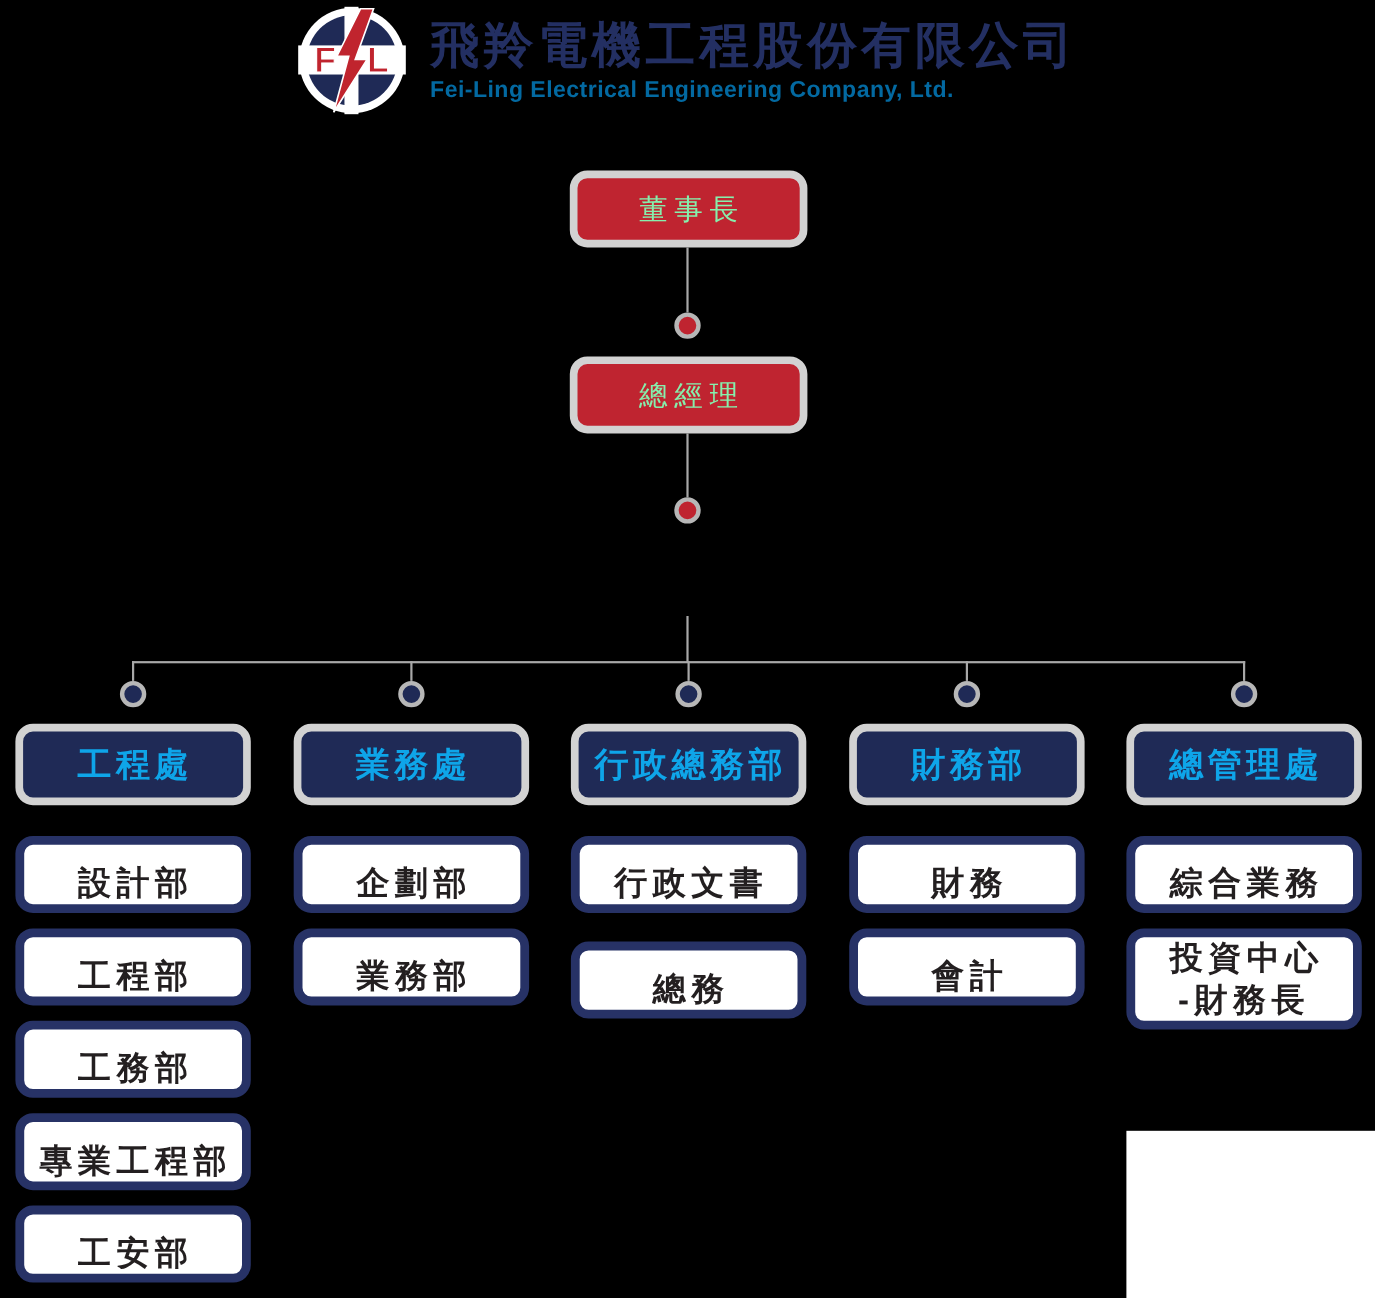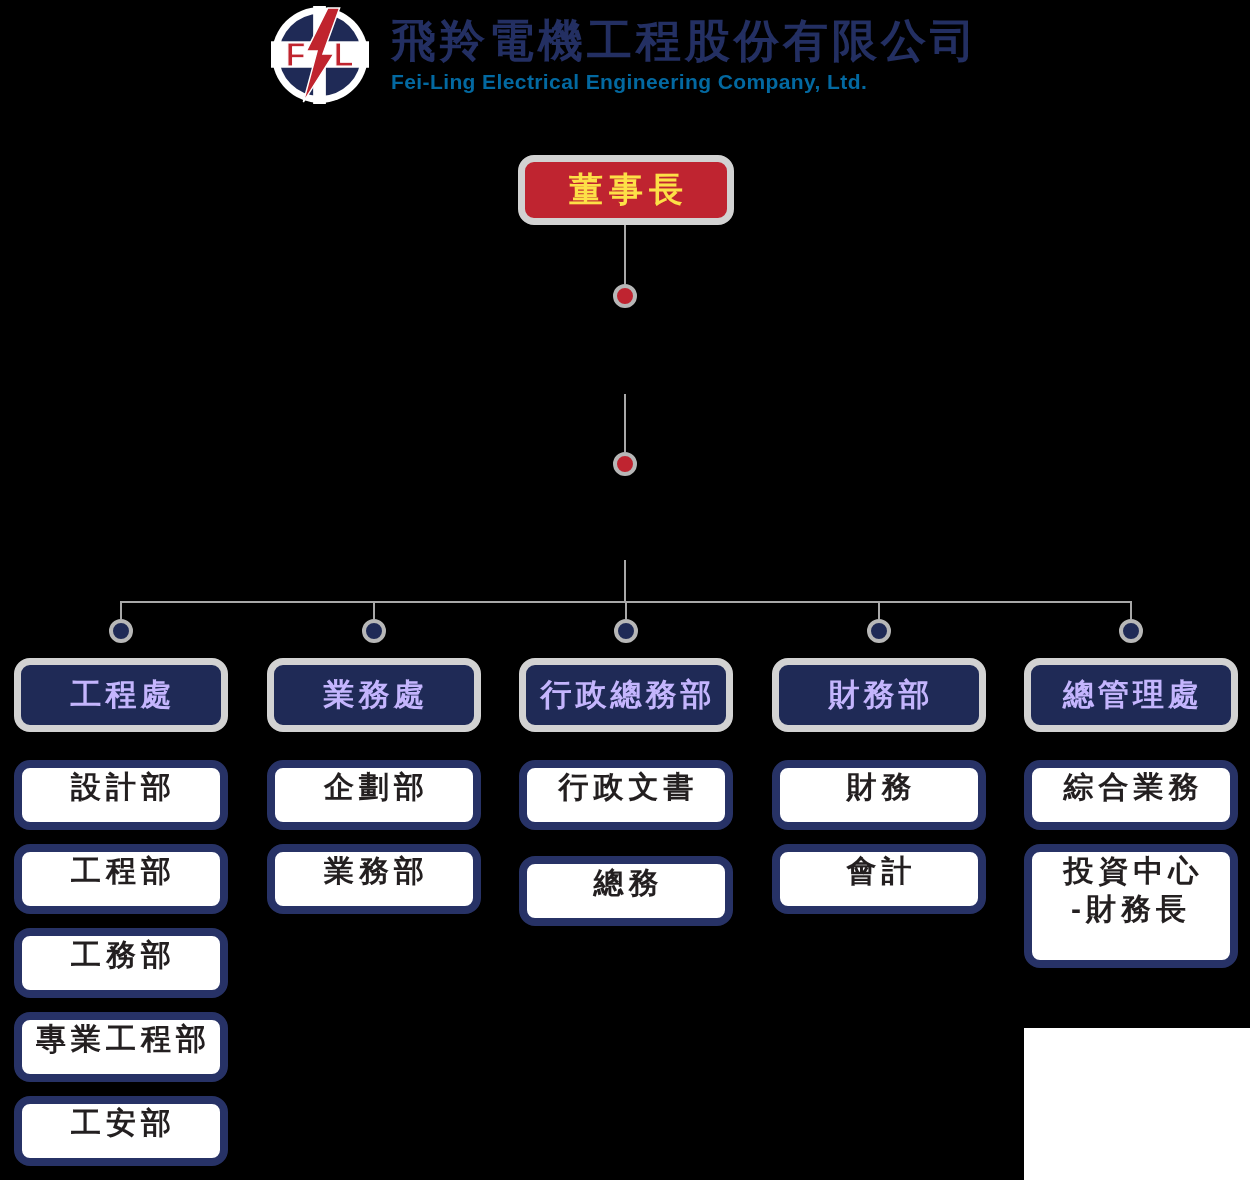--- a/index.html
+++ b/index.html
@@ -13,38 +13,38 @@
   .brand-text{margin-top:10px;}
   .title-zh{font-size:45px;font-weight:700;letter-spacing:4px;color:#232f62;line-height:1.1;}
   .title-en{font-size:21px;font-weight:700;letter-spacing:0.4px;color:#0369a1;margin-top:4px;}
   
   .chain-box{
     position:absolute;left:518px;width:216px;height:70px;box-sizing:border-box;
     background:#bf2430;border:7px solid #d2d2d2;border-radius:16px;
     display:flex;align-items:center;justify-content:center;
     box-shadow:0 5px 8px rgba(0,0,0,.6);
   }
-  .chain-box span{color:#fde047;font-size:34px;font-weight:700;letter-spacing:6px;text-indent:6px;}
+  .chain-box span{color:#86efac;font-size:26px;font-weight:400;letter-spacing:6px;text-indent:6px;}
   .col{position:absolute;top:658px;width:214px;}
   .hdr{
     position:absolute;left:0;top:0;width:214px;height:74px;box-sizing:border-box;
     background:#1f2a56;border:7px solid #d2d2d2;border-radius:16px;
     display:flex;align-items:center;justify-content:center;
     box-shadow:0 5px 8px rgba(0,0,0,.6);
   }
-  .hdr span{color:#c4b5fd;font-size:31px;font-weight:700;letter-spacing:4px;text-indent:4px;}
+  .hdr span{color:#0ea5e9;font-size:31px;font-weight:700;letter-spacing:4px;text-indent:4px;}
   .sub{
     position:absolute;left:0;width:214px;height:70px;box-sizing:border-box;
     background:#fff;border:8px solid #273266;border-radius:16px;
-    display:flex;align-items:flex-start;justify-content:center;
+    display:flex;align-items:flex-end;justify-content:center;
     box-shadow:0 5px 8px rgba(0,0,0,.6);
   }
   .sub span{color:#231f20;font-size:30px;font-weight:700;letter-spacing:5px;text-indent:5px;
     white-space:pre-line;text-align:center;line-height:1.25;}
-  .sub.tall{height:124px;}
+  .sub.tall{height:92px;}
   
   .vline{position:absolute;width:2px;background:#a8a8a8;}
   .hline{position:absolute;height:2px;background:#a8a8a8;}
   .dot{position:absolute;width:16px;height:16px;border-radius:50%;border:4px solid #b7b7b7;box-sizing:content-box;}
   .dot.red{background:#bf2430;}
   .dot.navy{background:#1f2a56;}
   
   .white-patch{position:absolute;left:1024px;top:1028px;width:226px;height:152px;background:#fff;}
 </style>
 </head>
@@ -67,20 +67,23 @@
       <div class="title-en">Fei-Ling Electrical Engineering Company, Ltd.</div>
     </div>
   </div>
 
   <div class="chain-box" style="top:155px">
     <span>董事長</span>
   </div>
   <div class="vline" style="left:624px;top:225px;height:59px"></div>
   <div class="dot red" style="left:613px;top:284px"></div>
 
+  <div class="chain-box" style="top:324px">
+    <span>總經理</span>
+  </div>
   <div class="vline" style="left:624px;top:394px;height:58px"></div>
   <div class="dot red" style="left:613px;top:452px"></div>
 
 
   <div class="vline" style="left:624px;top:560px;height:42px"></div>
   <div class="hline" style="left:120px;top:601px;width:1012px"></div>
 
   <div class="vline" style="left:120px;top:601px;height:18px"></div>
   <div class="vline" style="left:373px;top:601px;height:18px"></div>
   <div class="vline" style="left:625px;top:601px;height:18px"></div>

